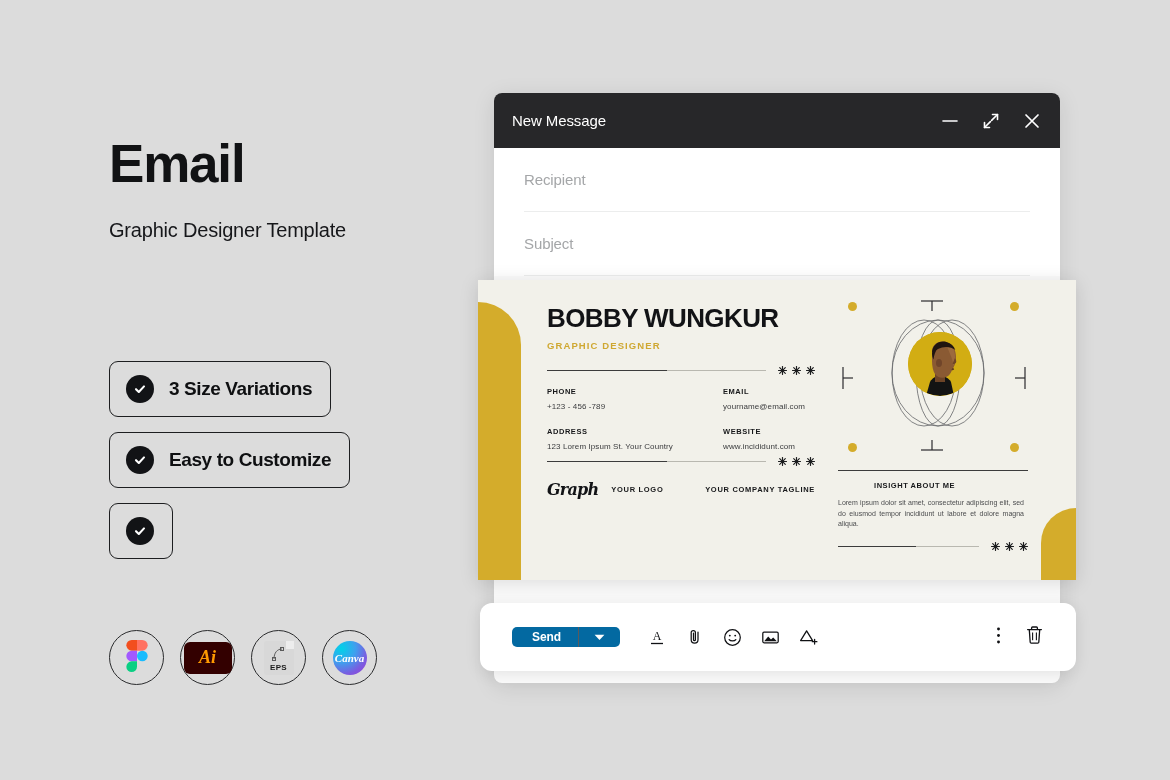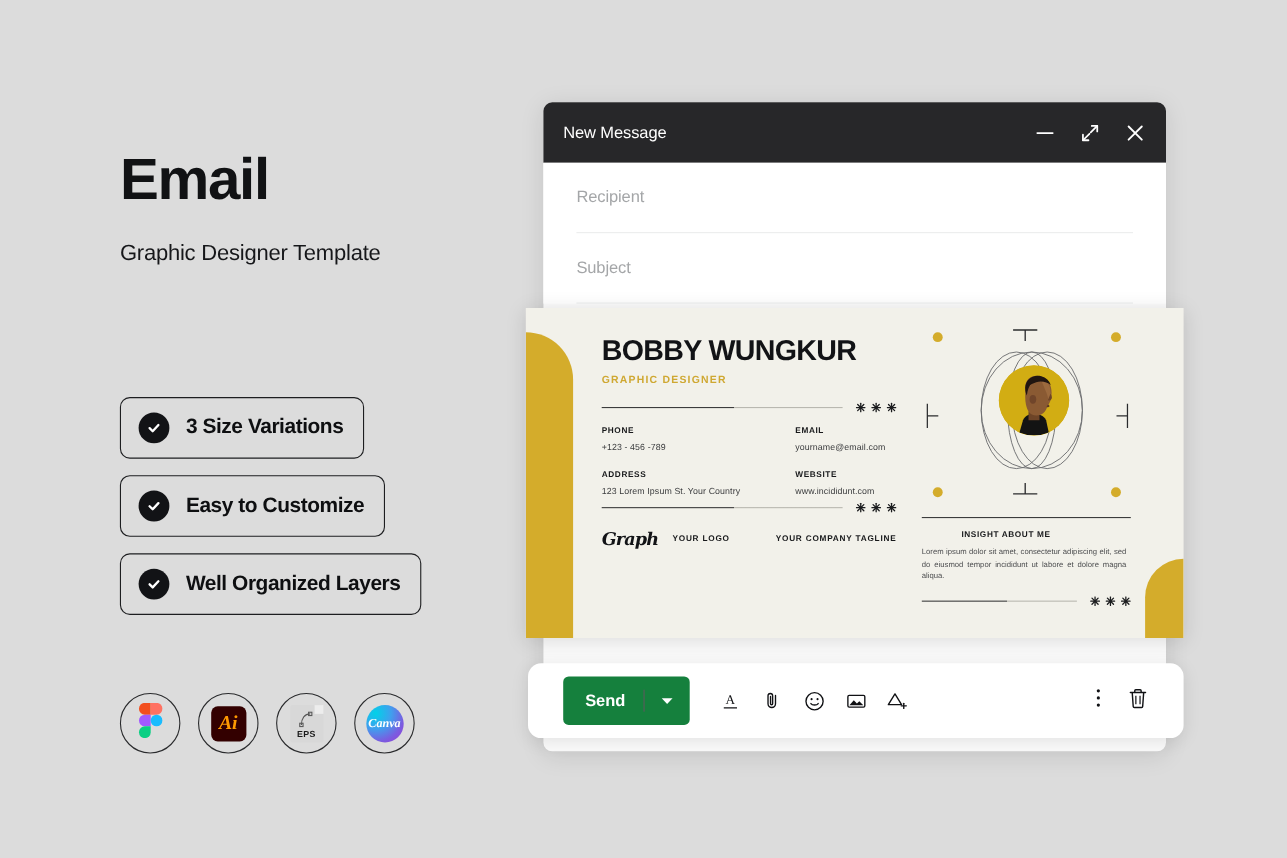--- a/index.html
+++ b/index.html
@@ -40,21 +40,21 @@
     letter-spacing: -0.4px; white-space: nowrap;
   }
 
   .apps { position: absolute; left: 109px; top: 630px; display: flex; gap: 16px; }
   .app-circle {
     width: 55px; height: 55px; border-radius: 50%;
     border: 1.6px solid #2a2b2d; background: transparent;
     display: flex; align-items: center; justify-content: center;
   }
   .glyph-ai {
-    width: 32px; height: 32px; border-radius: 6px; background: #330000;
+    width: 48px; height: 32px; border-radius: 6px; background: #330000;
     color: #ff9a00; font-size: 18px; font-weight: 700; font-style: italic;
     display: flex; align-items: center; justify-content: center;
     font-family: "Liberation Serif", serif;
   }
   .glyph-eps {
     width: 30px; height: 34px; background: #d8d8d8; border-radius: 2px;
     position: relative; display:flex; align-items:flex-end; justify-content:center;
   }
   .glyph-eps .eps-t {
     font-size: 8px; font-weight: 700; color: #1b1b1b; margin-bottom: 3px;
@@ -99,23 +99,23 @@
   .field-text { color: #a4a6a8; font-size: 15px; letter-spacing: -0.1px; }
 
   
   .toolbar-panel {
     position: absolute; left: 480px; top: 603px; width: 596px; height: 68px;
     background: #ffffff; border-radius: 12px;
     box-shadow: 0 3px 16px rgba(0,0,0,0.10);
     display: flex; align-items: center; padding: 0 32px 0 32px;
   }
   .send-btn {
-    height: 44px; background: #15803d; border-radius: 5px;
+    height: 20px; background: #0369a1; border-radius: 5px;
     display: flex; align-items: center; color: #fff;
-    font-size: 15px; font-weight: 700; letter-spacing: -0.1px;
+    font-size: 12px; font-weight: 700; letter-spacing: -0.1px;
   }
   .send-btn .send-label { padding: 0 17px 0 20px; }
   .send-sep { width: 1px; height: 20px; background: #5a5a5c; }
   .send-caret { padding: 0 15px; display: flex; align-items: center; }
   .tool-icons { display: flex; align-items: center; gap: 16px; margin-left: 26px; }
   .tool-icons > span { display: flex; align-items: center; justify-content: center;
     width: 22px; height: 22px; cursor: pointer; }
   .tool-right { margin-left: auto; display: flex; align-items: center; gap: 24px; }
 
   
@@ -224,21 +224,20 @@
             </svg>
       </span>
       <span class="badge-label">Easy to Customize</span>
     </div></div>
     <div><div class="badge">
       <span class="badge-check">
         <svg width="14" height="14" viewBox="0 0 14 14">
               <path d="M3 7.2 L5.8 10 L11 4.4" fill="none" stroke="#fff" stroke-width="2.1" stroke-linecap="round" stroke-linejoin="round"></path>
             </svg>
       </span>
-      <span class="badge-label">Well Organized Layers</span>
     </div></div>
   </div>
 
   <div class="apps">
     <div class="app-circle">
       <span>
         <svg width="22" height="32" viewBox="0 0 24 36">
           <path d="M6 0h6v12H6a6 6 0 0 1 0-12z" fill="#f24e1e"></path>
           <path d="M12 0h6a6 6 0 0 1 0 12h-6V0z" fill="#ff7262"></path>
           <path d="M6 12h6v12H6a6 6 0 0 1 0-12z" fill="#a259ff"></path>

